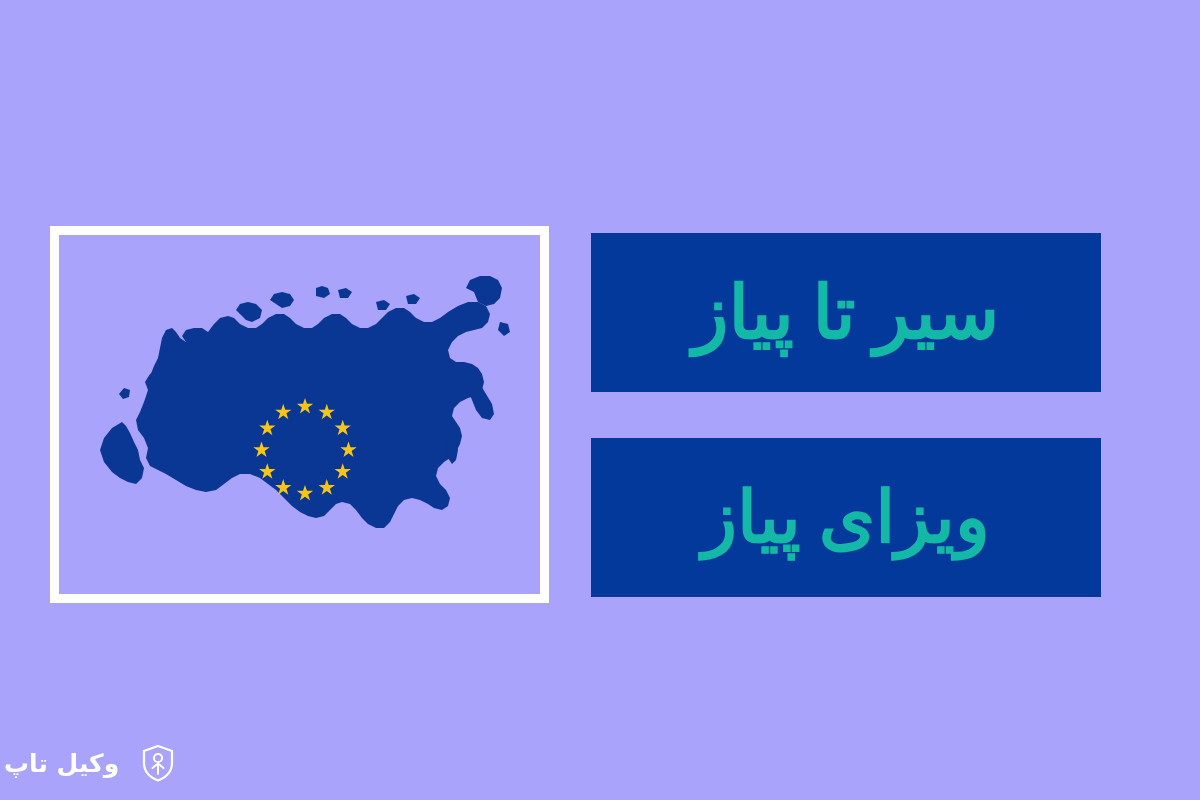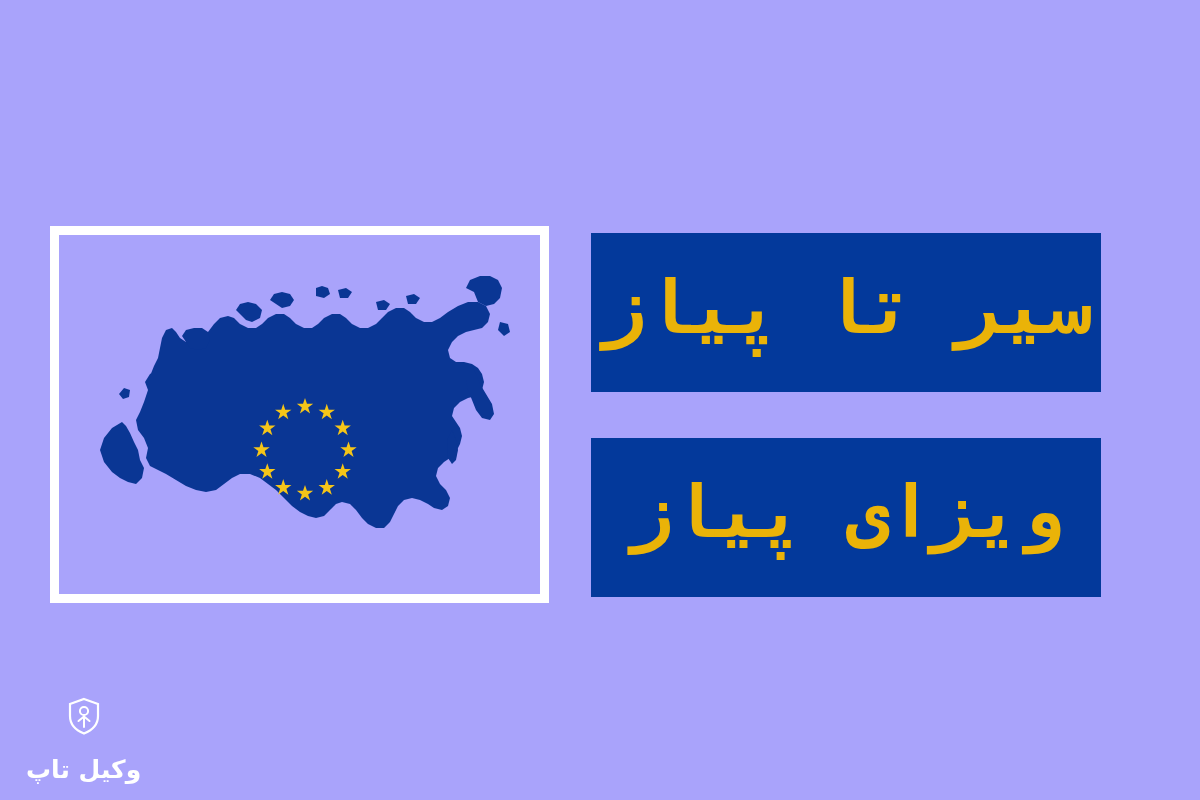--- a/index.html
+++ b/index.html
@@ -67,39 +67,39 @@
     background: #03399b;
     display: flex;
     align-items: center;
     justify-content: center;
     overflow: hidden;
   }
   #banner-1 { left: 591px; top: 233px; width: 510px; height: 159px; }
   #banner-2 { left: 591px; top: 438px; width: 510px; height: 159px; }
 
   .banner-text {
-    color: #eab308;
-    font-family: Liberation Mono, monospace;
+    color: #14b8a6;
+    font-family: Liberation Serif, serif;
     font-weight: bold;
     font-size: 74px;
     line-height: 1;
     direction: rtl;
     white-space: nowrap;
     text-align: center;
     letter-spacing: 1px;
   }
   #banner-2 .banner-text { font-size: 72px; }
 
   
   #logo {
     position: absolute;
-    left: 26px;
+    left: 4px;
     bottom: 18px;
     display: flex;
-    flex-direction: column;
+    flex-direction: row;
     align-items: center;
     gap: 22px;
   }
   #logo-mark {
     width: 34px;
     height: 38px;
     flex: none;
   }
   #logo-mark svg { display: block; width: 100%; height: 100%; }
   #logo-text {

